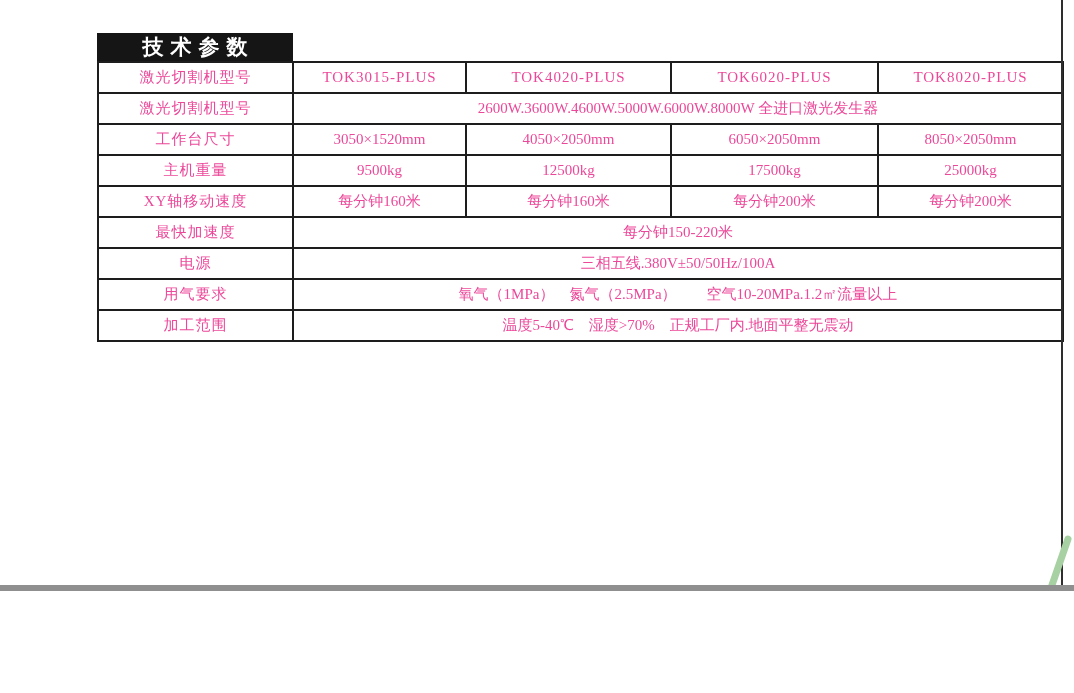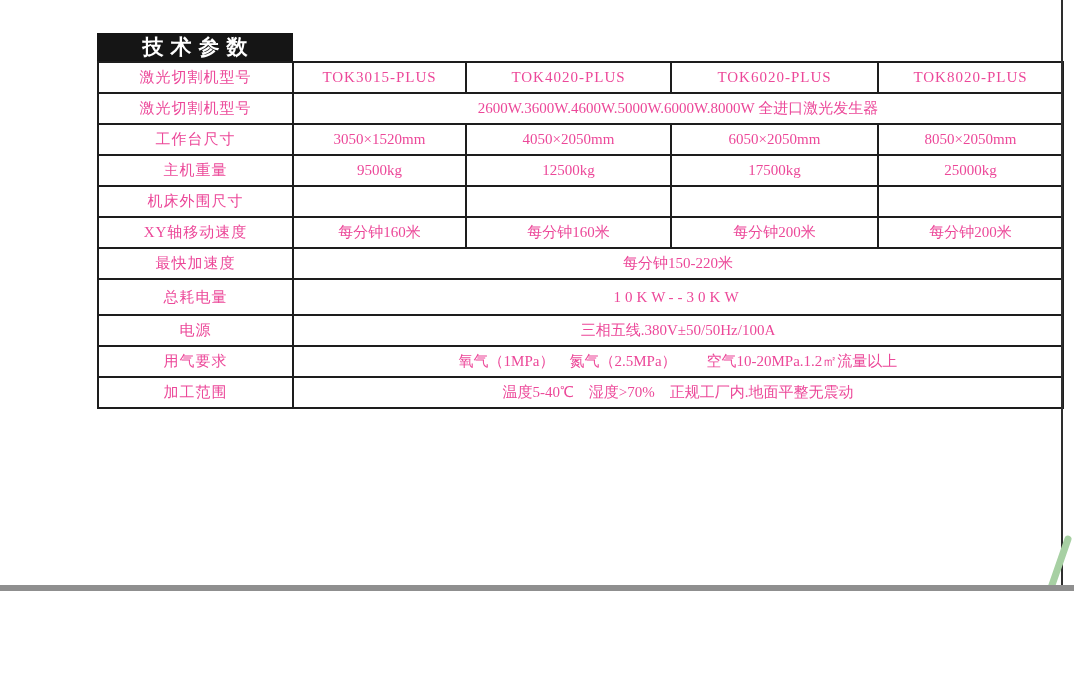--- a/index.html
+++ b/index.html
@@ -84,40 +84,29 @@
         <td>8050×2050mm</td>
       </tr>
       <tr>
         <td class="rowlabel">主机重量</td>
         <td>9500kg</td>
         <td>12500kg</td>
         <td>17500kg</td>
         <td>25000kg</td>
       </tr>
       <tr>
-        <td class="rowlabel">机床外围尺寸</td>
-        <td></td>
-        <td></td>
-        <td></td>
-        <td></td>
-      </tr>
-      <tr>
         <td class="rowlabel">XY轴移动速度</td>
         <td>每分钟160米</td>
         <td>每分钟160米</td>
         <td>每分钟200米</td>
         <td>每分钟200米</td>
       </tr>
       <tr>
         <td class="rowlabel">最快加速度</td>
         <td colspan="4">每分钟150-220米</td>
-      </tr>
-      <tr class="tall">
-        <td class="rowlabel">总耗电量</td>
-        <td colspan="4" class="spaced">10KW--30KW</td>
       </tr>
       <tr>
         <td class="rowlabel">电源</td>
         <td colspan="4">三相五线.380V±50/50Hz/100A</td>
       </tr>
       <tr>
         <td class="rowlabel">用气要求</td>
         <td colspan="4">氧气（1MPa）　氮气（2.5MPa）　　空气10-20MPa.1.2㎡流量以上</td>
       </tr>
       <tr>

